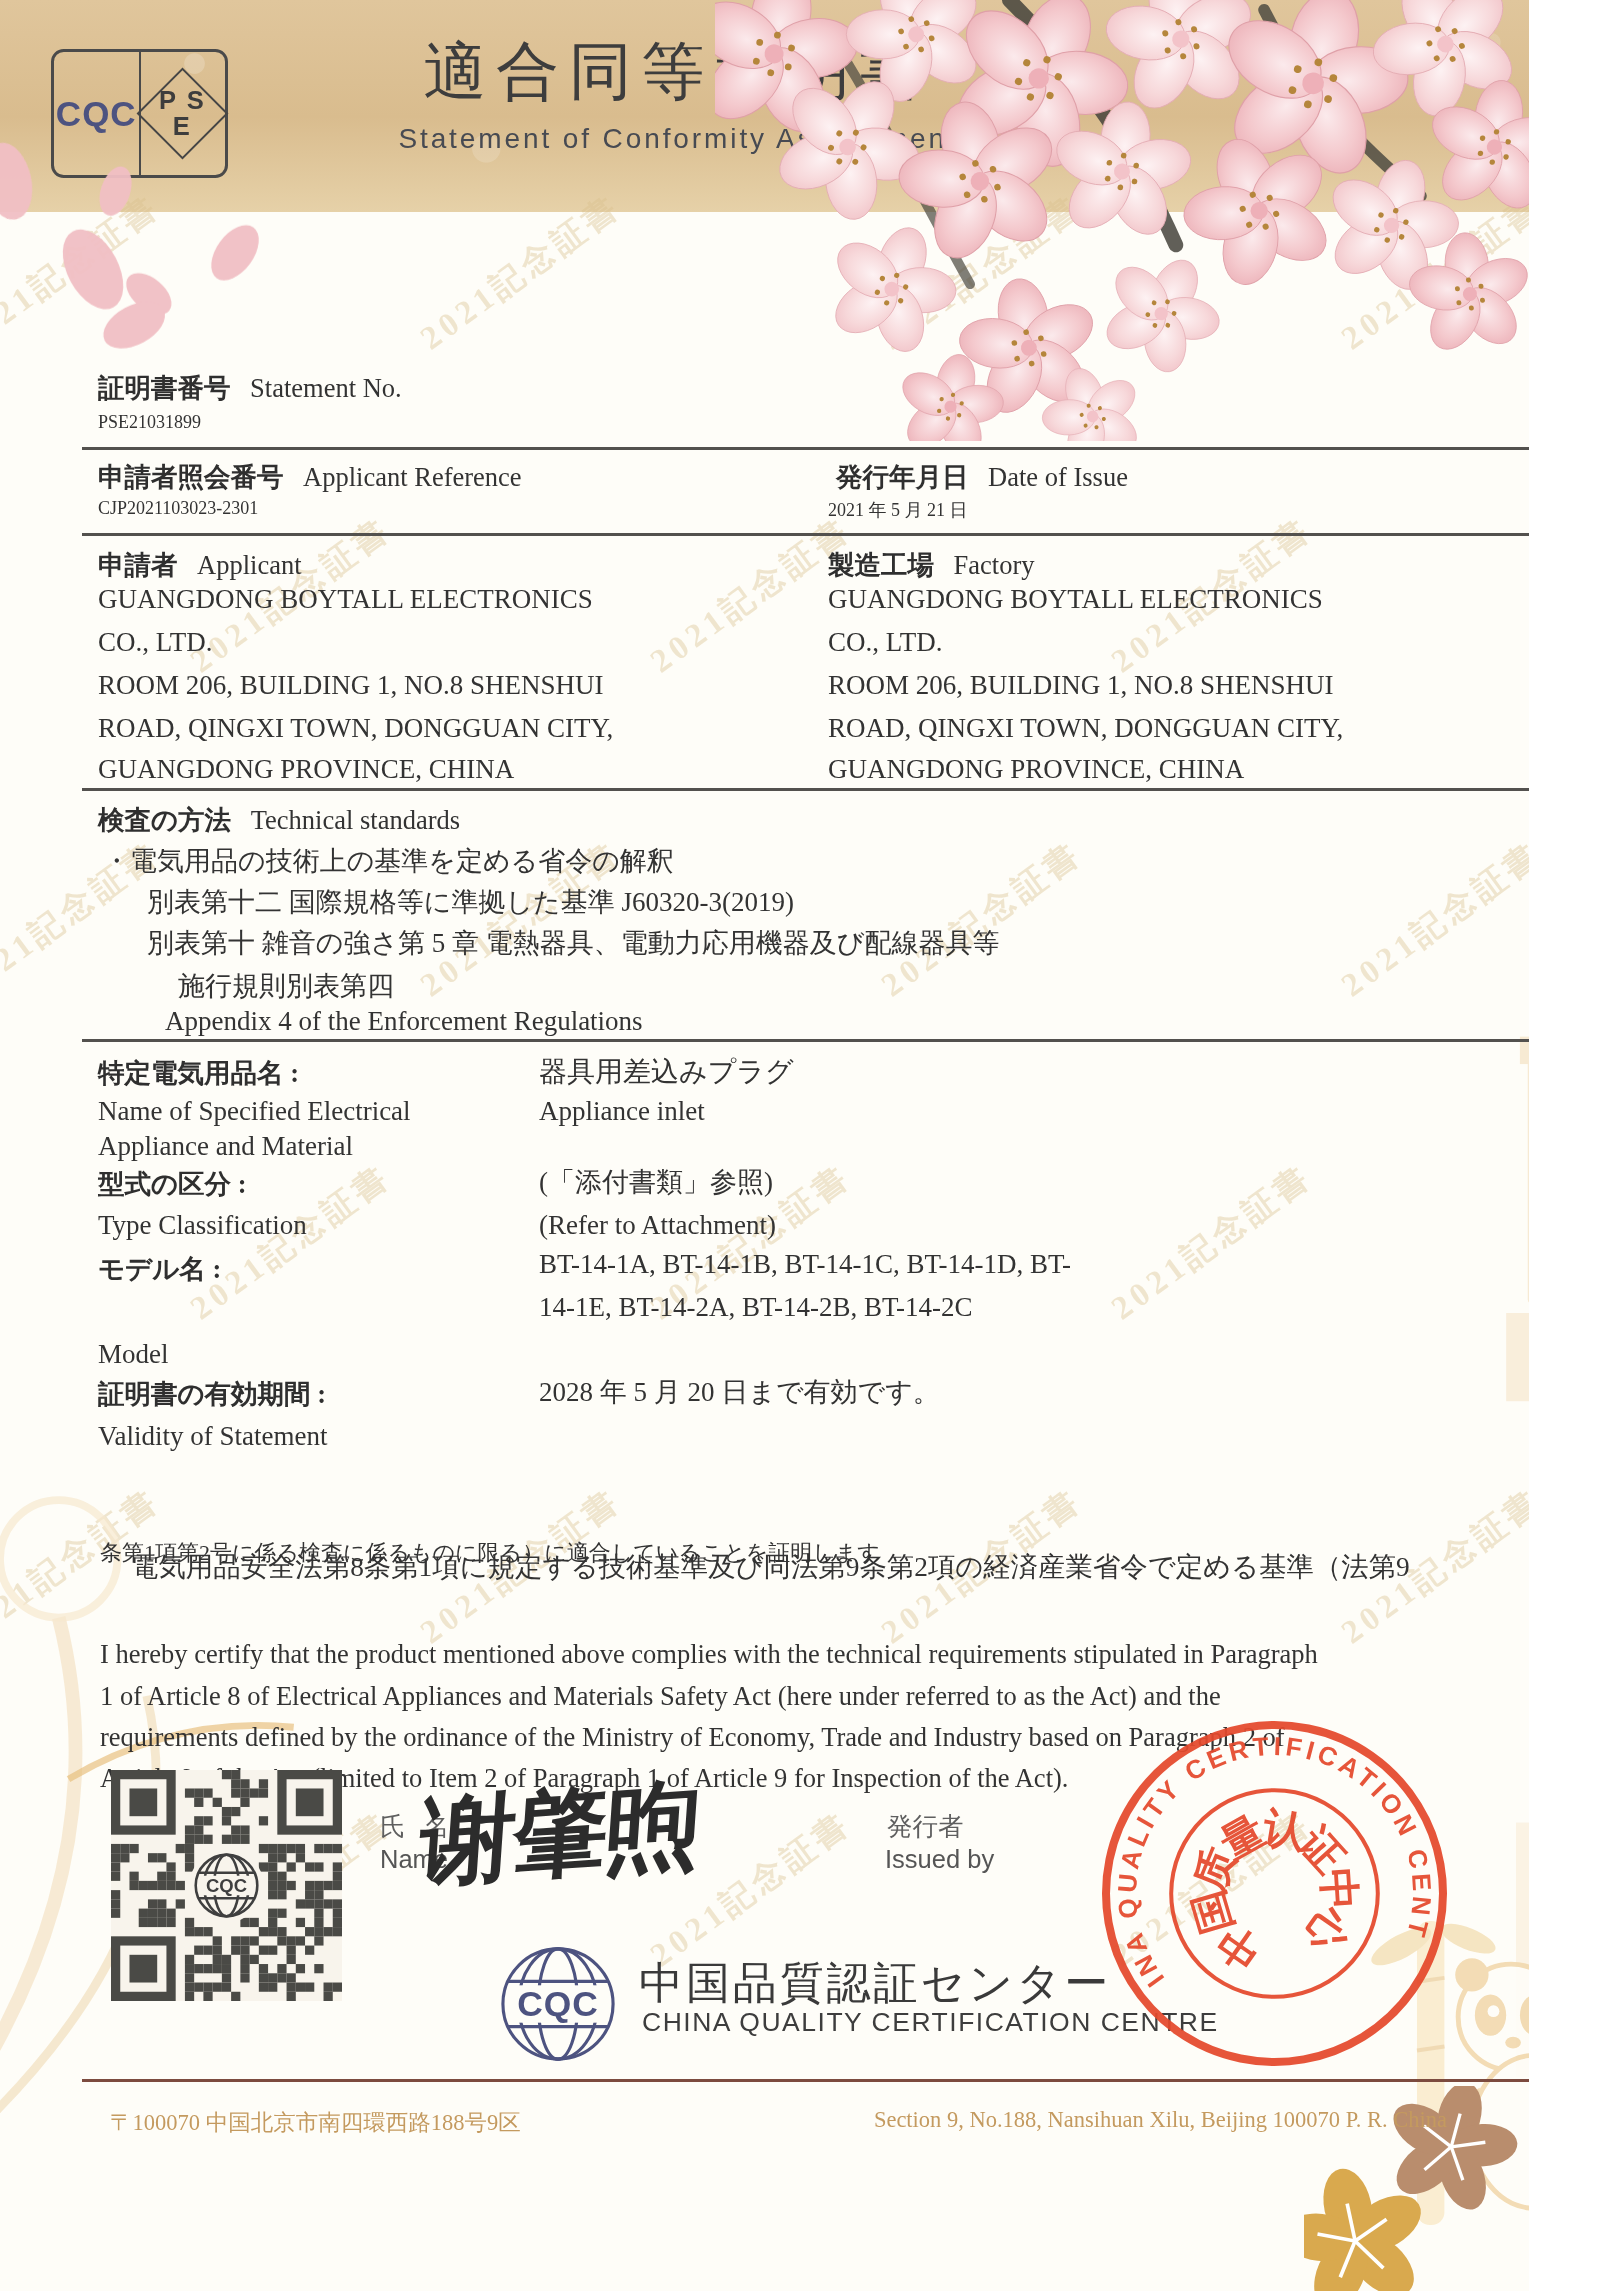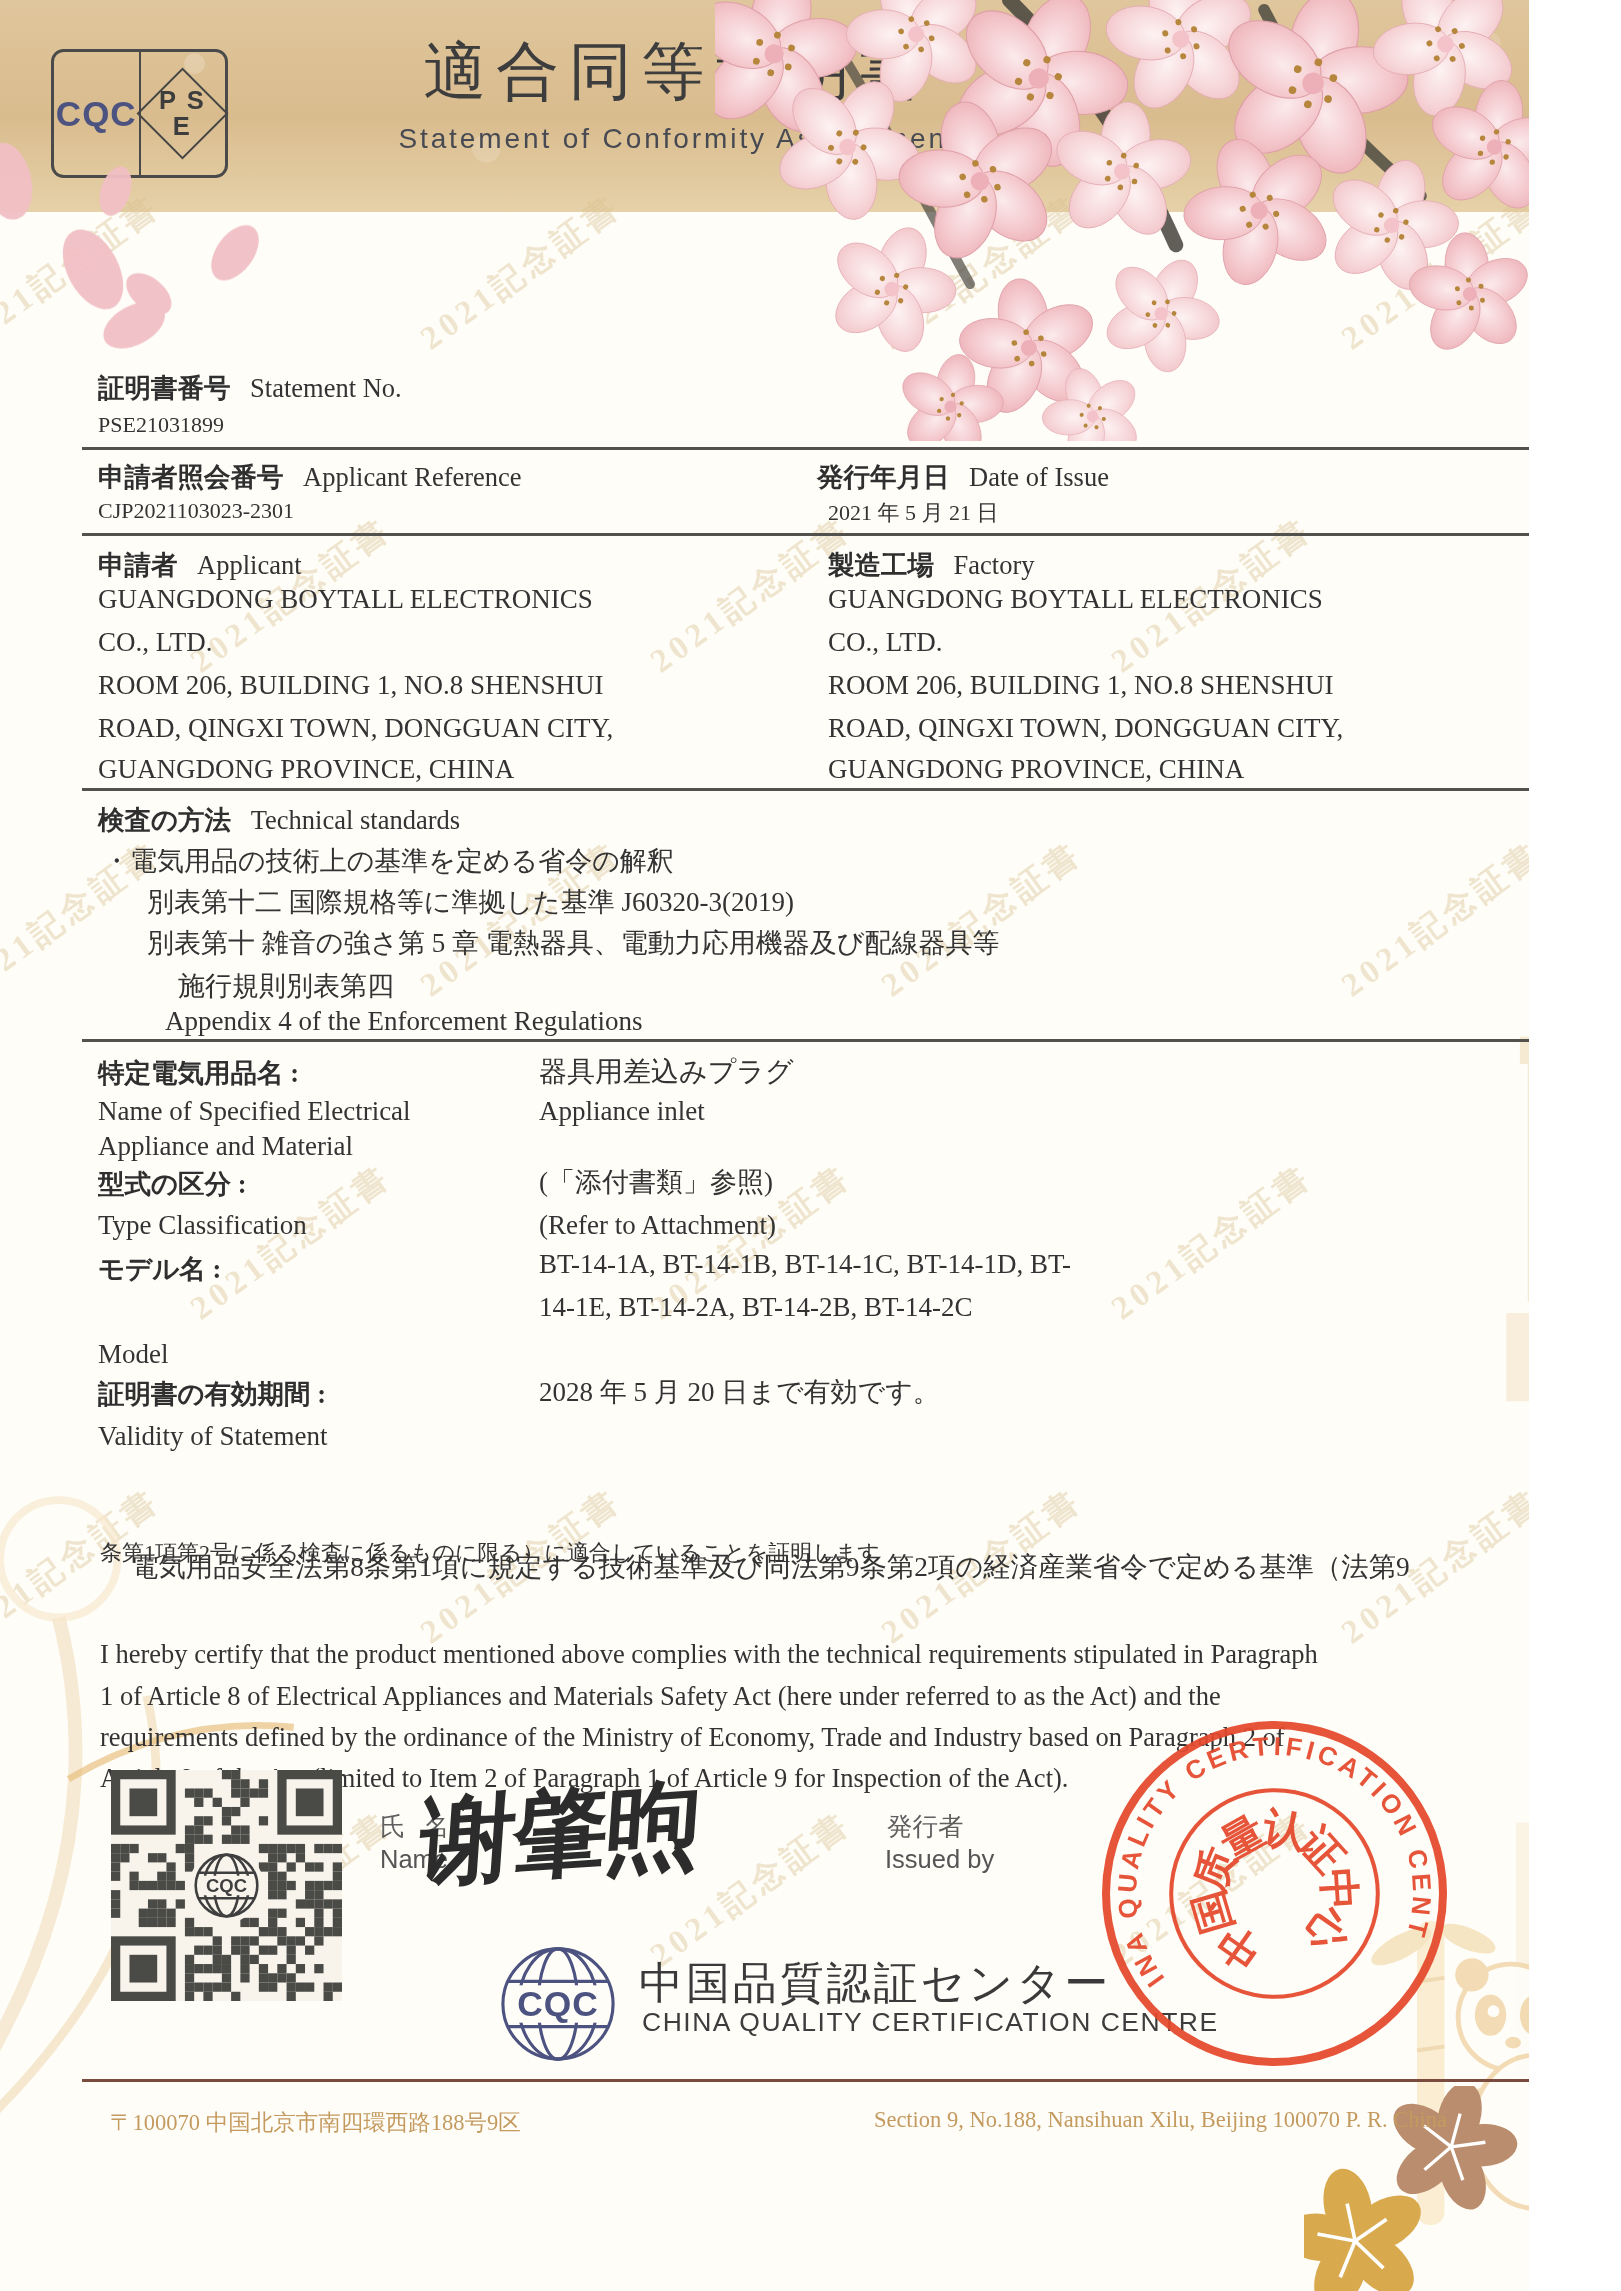--- a/index.html
+++ b/index.html
@@ -32,21 +32,21 @@
   .pse-inner{transform:rotate(-45deg);text-align:center;font-family:"Liberation Sans","DejaVu Sans",sans-serif;font-weight:800;color:#3d3d3d;line-height:25.5px;font-size:25.5px;letter-spacing:2px;}
   #title-blk{position:absolute; left:323px; top:29px; width:710px; text-align:center; z-index:2;}
   #title-jp{font-size:63px; letter-spacing:9.8px; color:#3d3d3d; font-weight:500;}
   #title-en{margin-top:7.8px; font-family:"Liberation Sans","DejaVu Sans",sans-serif; font-size:28px; letter-spacing:2.9px; color:#474a52;}
   
   .rule{position:absolute; left:82px; width:1457px; height:2.5px; background:#53514e; z-index:2;}
   #footer-line{position:absolute; left:82px; width:1458px; height:2.9px; background:#7c4b3f; top:2079px; z-index:2;}
   
   .lab-jp{font-size:26.5px; font-weight:600; color:#2f2f2f; font-family:"Liberation Serif","DejaVu Serif",serif;}
   .lab-en{font-size:26.5px; color:#333; margin-left:19.6px; font-weight:400;}
-  .val{font-size:22px; color:#333;}
+  .val{font-size:18px; color:#333;}
   .txt{font-size:27px; color:#333;}
   .z2{z-index:2;}
   .decl{font-size:26.5px; color:#333;}
   
   .wm{position:absolute; z-index:1; color:#d9c08c; opacity:.38; font-size:33px; letter-spacing:4.9px;
       transform:rotate(-36deg); font-weight:600; pointer-events:none; white-space:nowrap;}
   
   #sig{position:absolute; left:420px; top:1770px; z-index:3; font-size:96px; font-weight:700; color:#2c2c2c;
        transform:rotate(-4deg) skewX(-8deg); letter-spacing:-3.9px;}
   .small-gray-jp{font-size:25.5px; color:#5f5f5f;}
@@ -145,21 +145,21 @@
   <div class="abs z2" style="left:98px; top:370px;">
     <span class="lab-jp">証明書番号</span><span class="lab-en">Statement No.</span>
   </div>
   <div class="abs z2 val" style="left:98px; top:412px;">PSE21031899</div>
   <div class="rule" style="top:447px;"></div>
 
   <div class="abs z2" style="left:98px; top:459px;">
     <span class="lab-jp">申請者照会番号</span><span class="lab-en">Applicant Reference</span>
   </div>
   <div class="abs z2 val" style="left:98px; top:498px;">CJP2021103023-2301</div>
-  <div class="abs z2" style="left:817px; top:459px;">
+  <div class="abs z2" style="left:836px; top:459px;">
     <span class="lab-jp">発行年月日</span><span class="lab-en">Date of Issue</span>
   </div>
   <div class="abs z2 val" style="left:828px; top:498px;">2021 年 5 月 21 日</div>
   <div class="rule" style="top:533px;"></div>
 
   <div class="abs z2" style="left:98px; top:547px;">
     <span class="lab-jp">申請者</span><span class="lab-en">Applicant</span>
   </div>
   <div class="abs z2 txt" style="left:98px; top:584px;">GUANGDONG BOYTALL ELECTRONICS</div>
   <div class="abs z2 txt" style="left:98px; top:627px;">CO., LTD.</div>

